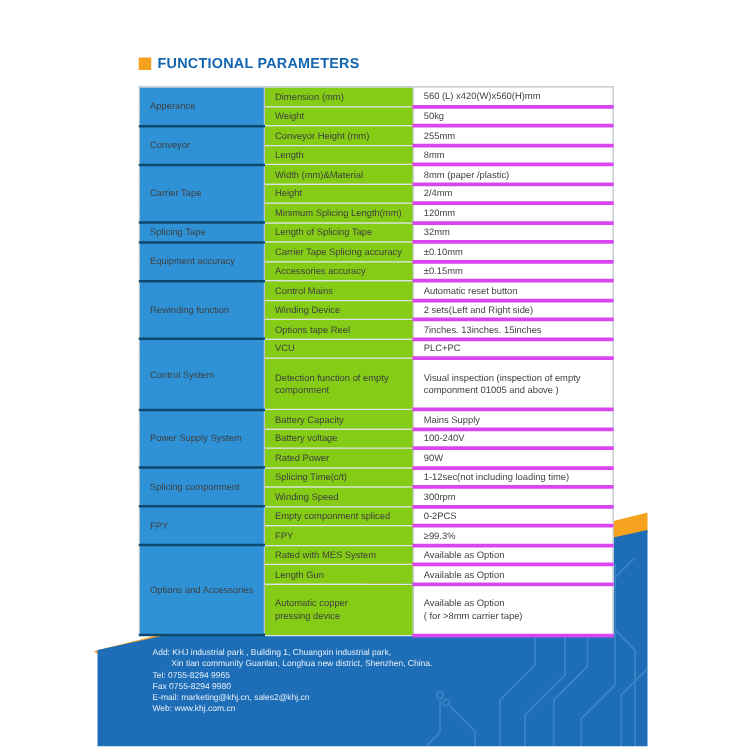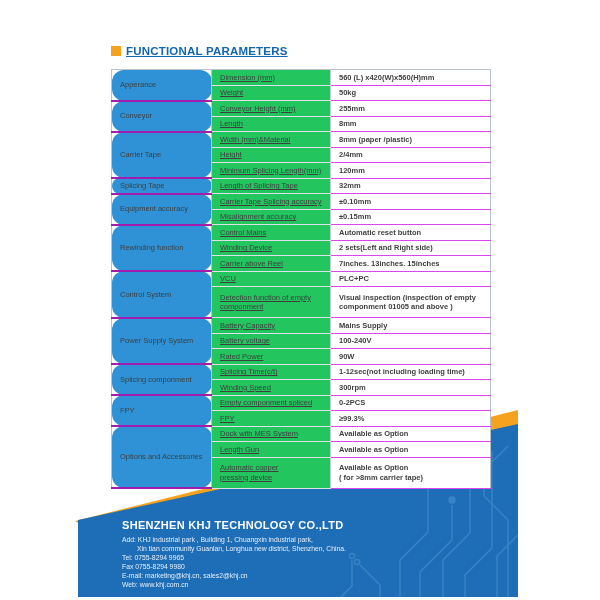--- a/index.html
+++ b/index.html
@@ -14,47 +14,47 @@
   
   .title-row{
     position:absolute;left:111px;top:44px;height:14px;
     display:flex;align-items:center;gap:5px;z-index:4;
   }
   .title-sq{
     width:10px;height:10px;background:var(--orange);display:inline-block;flex:0 0 auto;
   }
   .title-text{
     margin:0;font-size:11.5px;font-weight:700;color:var(--title-blue);
-    letter-spacing:.2px;white-space:nowrap;text-decoration:underline;
+    letter-spacing:.2px;white-space:nowrap;
   }
 
   
   table.spec{
     position:absolute;left:111px;top:69px;width:379px;z-index:2;
     border-collapse:collapse;table-layout:fixed;
     border:1px solid #b9c3cb;
     background:transparent;
   }
   table.spec td{
     font-size:7.5px;line-height:1.25;color:#3f3f3f;
     vertical-align:middle;padding:1px 5px 1px 8px;
     white-space:pre-line;
   }
   table.spec tr{height:15.5px;}
-  table.spec tr.tall{height:31px;}
+  table.spec tr.tall{height:41px;}
   td.cat{
     background:var(--cat-blue);color:rgba(255,255,255,.96);
-    border-bottom:2px solid #a21caf;border-right:1px solid #b9c3cb;
-    padding-left:9px;font-size:7.5px;border-radius:12px;
+    border-bottom:2px solid #0c4a6e;border-right:1px solid #b9c3cb;
+    padding-left:9px;font-size:7.5px;
   }
   td.param{
-    background:#22c55e;border-bottom:1px solid #dde2e7;border-right:1px solid #c6ced6;text-decoration:underline;
+    background:#84cc16;border-bottom:1px solid #dde2e7;border-right:1px solid #c6ced6;
   }
   td.value{
-    background:#ffffff;border-bottom:1px solid #d946ef;font-weight:bold;
+    background:#ffffff;border-bottom:3px solid #d946ef;
   }
 
   
   svg.deco{position:absolute;inset:0;z-index:1;}
   .footer-text{
     position:absolute;left:122px;top:519px;z-index:3;color:#ffffff;
   }
   .company{
     font-size:11px;font-weight:700;letter-spacing:.3px;margin:0 0 5px 0;white-space:nowrap;
   }
@@ -145,34 +145,34 @@
           <td rowspan="1" class="cat">Splicing Tape</td>
           <td class="param">Length of Splicing Tape</td>
           <td class="value">32mm</td>
         </tr>
         <tr>
           <td rowspan="2" class="cat">Equipment accuracy</td>
           <td class="param">Carrier Tape Splicing accuracy</td>
           <td class="value">±0.10mm</td>
         </tr>
         <tr>
-          <td class="param">Misalignment accuracy</td>
+          <td class="param">Accessories accuracy</td>
           <td class="value">±0.15mm</td>
         </tr>
         <tr>
           <td rowspan="3" class="cat">Rewinding function</td>
           <td class="param">Control Mains</td>
           <td class="value">Automatic reset button</td>
         </tr>
         <tr>
           <td class="param">Winding Device</td>
           <td class="value">2 sets(Left and Right side)</td>
         </tr>
         <tr>
-          <td class="param">Carrier above Reel</td>
+          <td class="param">Options tape Reel</td>
           <td class="value">7inches. 13inches. 15inches</td>
         </tr>
         <tr>
           <td rowspan="2" class="cat">Control System</td>
           <td class="param">VCU</td>
           <td class="value">PLC+PC</td>
         </tr>
         <tr class="tall">
           <td class="param">Detection function of empty
 componment</td>
@@ -205,38 +205,37 @@
           <td rowspan="2" class="cat">FPY</td>
           <td class="param">Empty componment spliced</td>
           <td class="value">0-2PCS</td>
         </tr>
         <tr>
           <td class="param">FPY</td>
           <td class="value">≥99.3%</td>
         </tr>
         <tr>
           <td rowspan="3" class="cat">Options and Accessories</td>
-          <td class="param">Dock with MES System</td>
+          <td class="param">Rated with MES System</td>
           <td class="value">Available as Option</td>
         </tr>
         <tr>
           <td class="param">Length Gun</td>
           <td class="value">Available as Option</td>
         </tr>
         <tr class="tall">
           <td class="param">Automatic copper
 pressing device</td>
           <td class="value">Available as Option
 ( for &gt;8mm carrier tape)</td>
         </tr>
       </tbody>
   </table>
 
   <div class="footer-text">
-    <div class="company">SHENZHEN KHJ TECHNOLOGY CO.,LTD</div>
     <div class="addr">
         <div class="line">Add: KHJ industrial park , Building 1, Chuangxin industrial park,</div>
         <div class="line indent">Xin tian community Guanlan, Longhua new district, Shenzhen, China.</div>
         <div class="line">Tel:  0755-8294 9965</div>
         <div class="line">Fax 0755-8294 9980</div>
         <div class="line">E-mail: marketing@khj.cn, sales2@khj.cn</div>
         <div class="line">Web: www.khj.com.cn</div>
       </div>
   </div>
 

